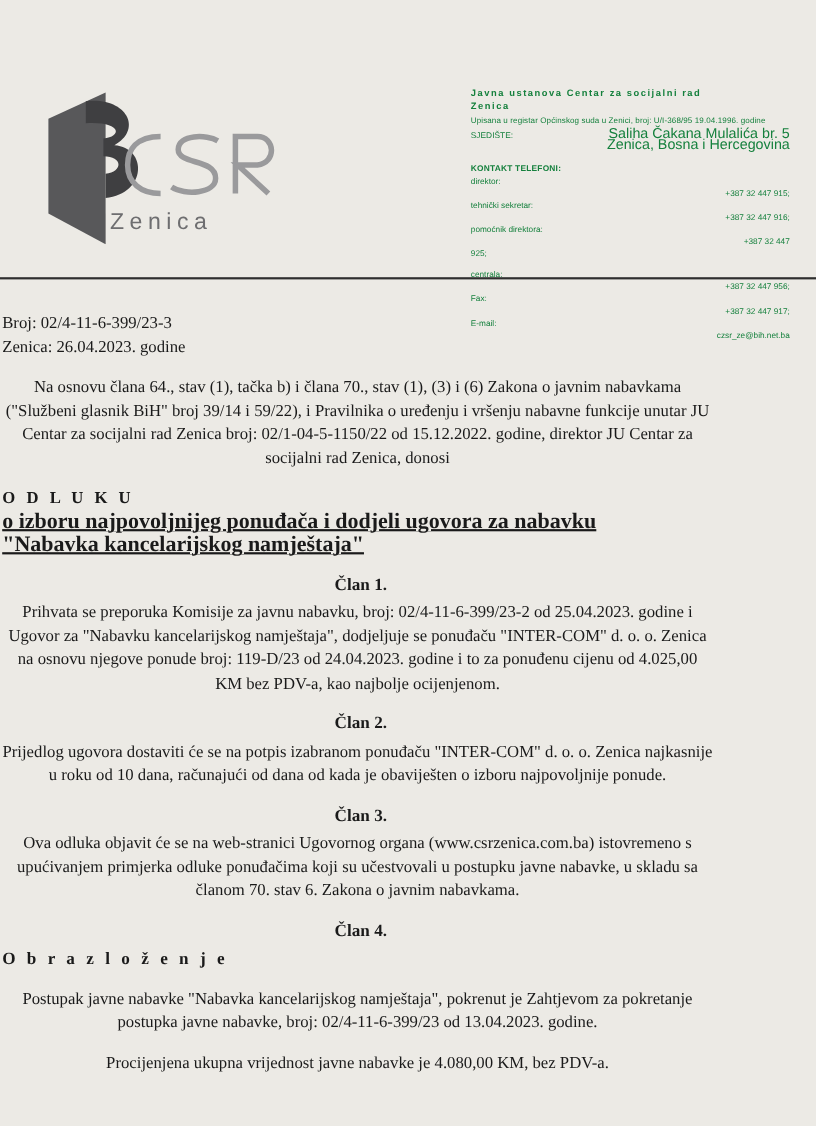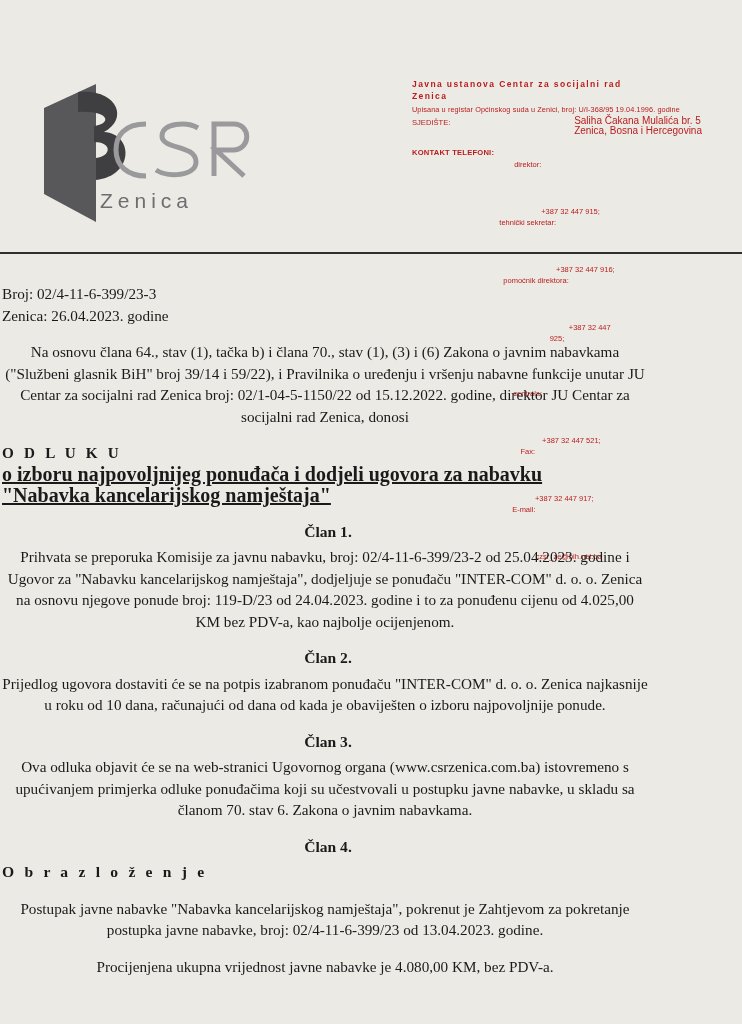--- a/index.html
+++ b/index.html
@@ -47,62 +47,64 @@
     position: absolute;
     left: 38px;
     top: 72px;
     width: 220px;
     height: 150px;
   }
   .logo-wrap svg { display: block; }
 
   .org-block {
     position: absolute;
-    left: 412px;
+    left: 428px;
     top: 78px;
     width: 290px;
     font-family: "Liberation Sans", sans-serif;
-    color: #b91c1c;
+    color: #15803d;
   }
   .org-title {
     font-size: 8.5px;
     font-weight: bold;
     letter-spacing: 1.4px;
     line-height: 12px;
     margin-bottom: 3px;
   }
   .org-sub {
     font-size: 7.3px;
     line-height: 10.5px;
     letter-spacing: 0.1px;
   }
   .org-seat {
     font-size: 7.6px;
     line-height: 11px;
     margin-top: 1px;
   }
   .seat-right {
-    font-size: 10px;
+    text-align: right;
+    font-size: 13px;
     line-height: 10.5px;
   }
   .contact-head {
     font-size: 7.6px;
     font-weight: bold;
     margin-top: 11px;
     margin-bottom: 2px;
     letter-spacing: 0.2px;
   }
   .ct-row {
     display: flex;
-    justify-content: center;
+    justify-content: space-between;
     font-size: 7.5px;
     line-height: 11px;
+    flex-direction: column;
   }
   .ct-row .lbl { text-align: left; }
-  .ct-row .val { text-align: right; margin-top: 47px; }
+  .ct-row .val { text-align: right; }
   .ct-gap { height: 8px; }
 
   .rule {
     position: absolute;
     left: 0;
     top: 252px;
     width: 742px;
     height: 2px;
     background: #2f2f2f;
   }
@@ -192,21 +194,21 @@
         <span class="lbl">pomoćnik direktora:</span>
         <span class="val">+387 32 447</span>
       </div>
       <div class="ct-row">
         <span class="lbl">925;</span>
         <span class="val"></span>
       </div>
       <div class="ct-gap"></div>
       <div class="ct-row">
         <span class="lbl">centrala:</span>
-        <span class="val">+387 32 447 521;</span>
+        <span class="val">+387 32 447 956;</span>
       </div>
       <div class="ct-row">
         <span class="lbl">Fax:</span>
         <span class="val">+387 32 447 917;</span>
       </div>
       <div class="ct-row">
         <span class="lbl">E-mail:</span>
         <span class="val">czsr_ze@bih.net.ba</span>
       </div>
     </div>

